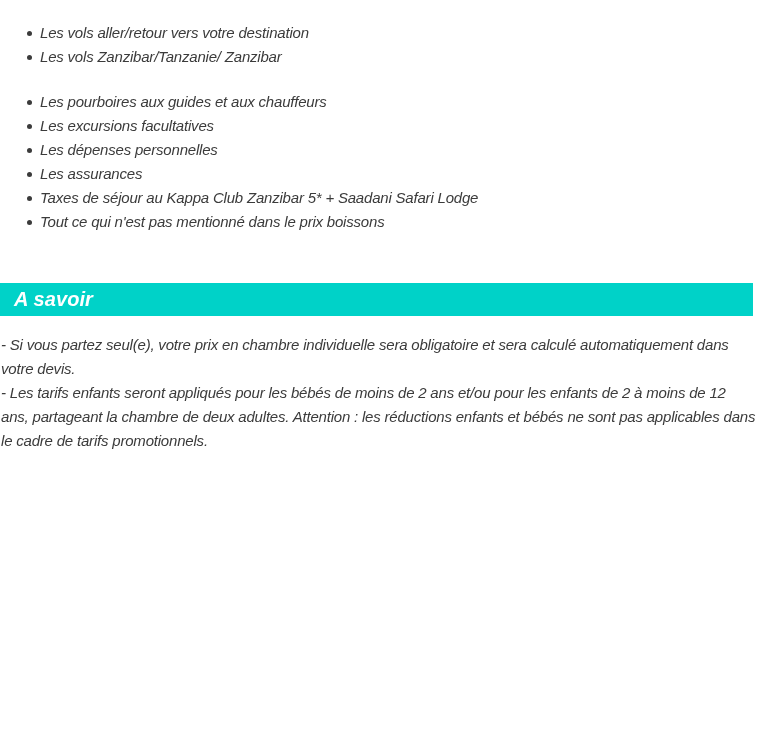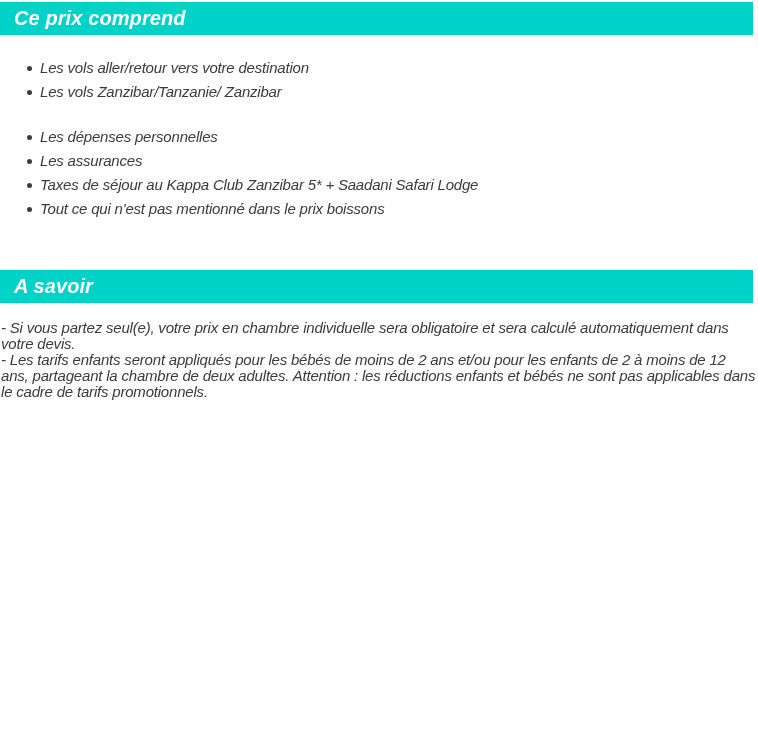--- a/index.html
+++ b/index.html
@@ -60,40 +60,39 @@
     border-radius:50%;
     background:var(--body-text);
   }
   .note{
     margin:17px 1px 0 1px;
   }
   .note p{
     margin:0;
     font-style:italic;
     font-size:15px;
-    line-height:16px;
+    line-height:24px;
     letter-spacing:-0.2px;
     color:var(--body-text);
   }
 </style>
 </head>
 <body>
 
 <section>
-  <div class="section-bar first">
-    <h2 class="section-title">Ce prix comprend</h2>
-  </div>
   <ul class="items">
       <li>Les vols aller/retour vers votre destination</li>
       <li>Les vols Zanzibar/Tanzanie/ Zanzibar</li>
     </ul>
 </section>
 
 <section>
   <ul class="items">
+      <li>Les pourboires aux guides et aux chauffeurs</li>
+      <li>Les excursions facultatives</li>
       <li>Les dépenses personnelles</li>
       <li>Les assurances</li>
       <li>Taxes de séjour au Kappa Club Zanzibar 5* + Saadani Safari Lodge</li>
       <li>Tout ce qui n'est pas mentionné dans le prix boissons</li>
     </ul>
 </section>
 
 <section>
   <div class="section-bar">
     <h2 class="section-title">A savoir</h2>

